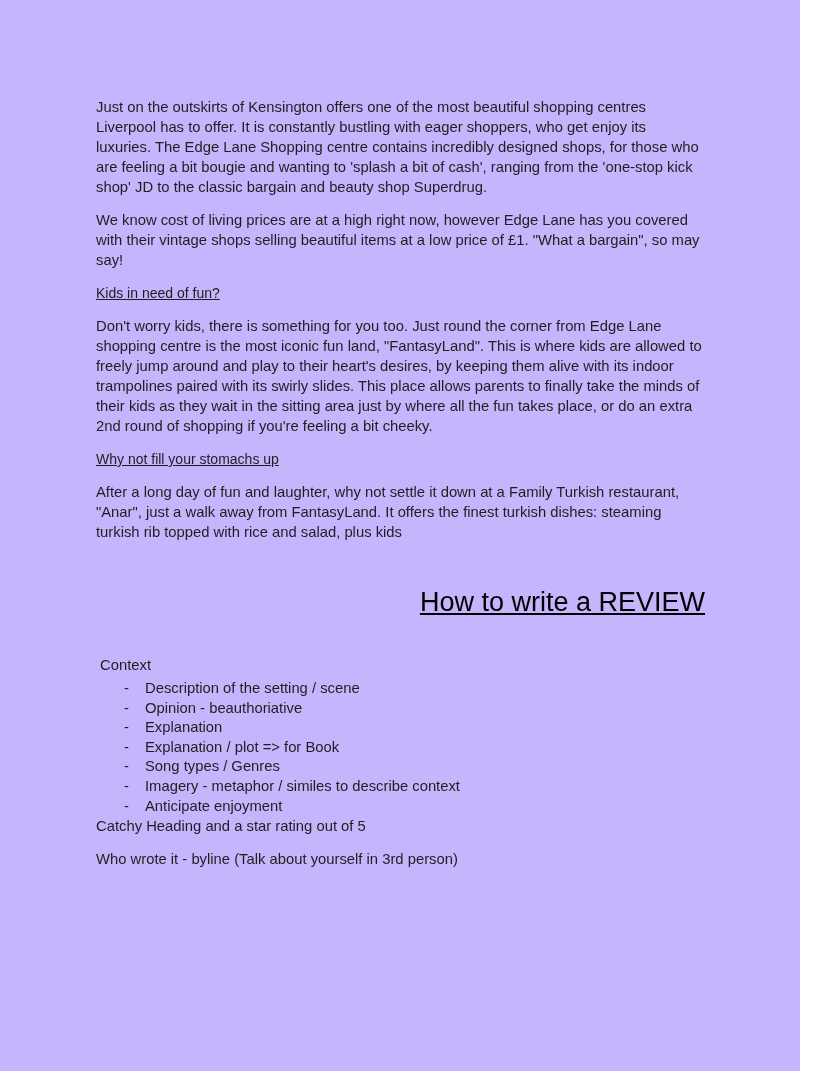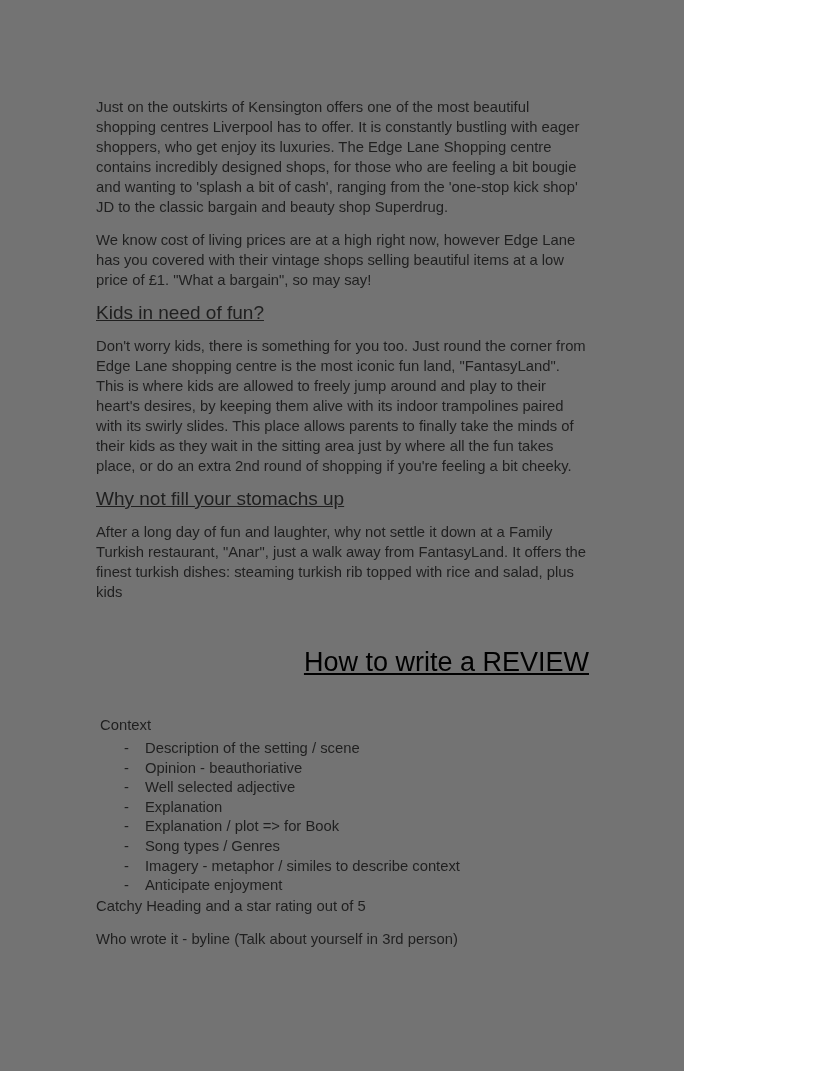--- a/index.html
+++ b/index.html
@@ -1,36 +1,36 @@
 <!DOCTYPE html>
 <html><head>
 <meta charset="utf-8">
 <style>
   html, body {
     margin: 0;
     padding: 0;
     background: #ffffff;
   }
   .page {
-    width: 684px;
+    width: 800px;
     min-height: 1071px;
     box-sizing: border-box;
-    background: #737373;
+    background: #c4b5fd;
     padding: 97px 95px 60px 96px;
     font-family: "Liberation Sans", "DejaVu Sans", sans-serif;
     font-size: 14.8px;
     line-height: 20px;
     color: #1f1f1f;
     -webkit-font-smoothing: antialiased;
   }
   .page p {
     margin: 0 0 13px 0;
   }
   .subhead {
-    font-size: 19px;
+    font-size: 14px;
     font-weight: 400;
     text-decoration: underline;
     margin: 11px 0 13px 0;
   }
   .main-title {
     font-size: 27px;
     line-height: 36px;
     font-weight: 400;
     text-align: right;
     text-decoration: underline;
@@ -86,23 +86,20 @@
   <div class="context-label">Context</div>
 
   <ul class="ctx-list">
     <li class="ctx-item">
       <span>Description of the setting / scene</span>
     </li>
     <li class="ctx-item">
       <span>Opinion - beauthoriative</span>
     </li>
     <li class="ctx-item">
-      <span>Well selected adjective</span>
-    </li>
-    <li class="ctx-item">
       <span>Explanation</span>
     </li>
     <li class="ctx-item">
       <span>Explanation / plot =&gt; for Book</span>
     </li>
     <li class="ctx-item">
       <span>Song types / Genres</span>
     </li>
     <li class="ctx-item">
       <span>Imagery - metaphor / similes to describe context</span>

